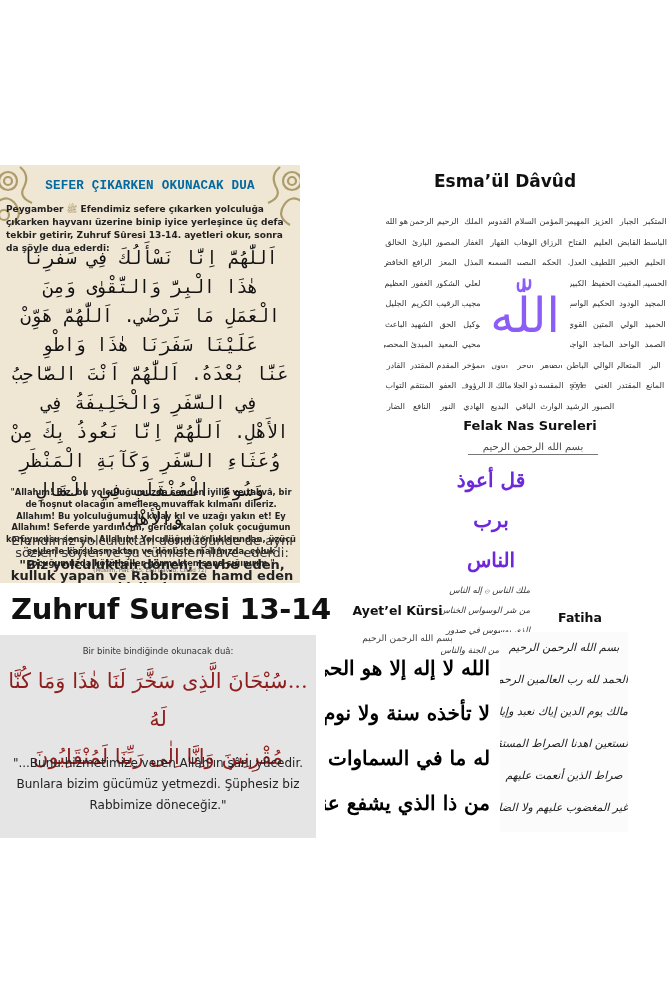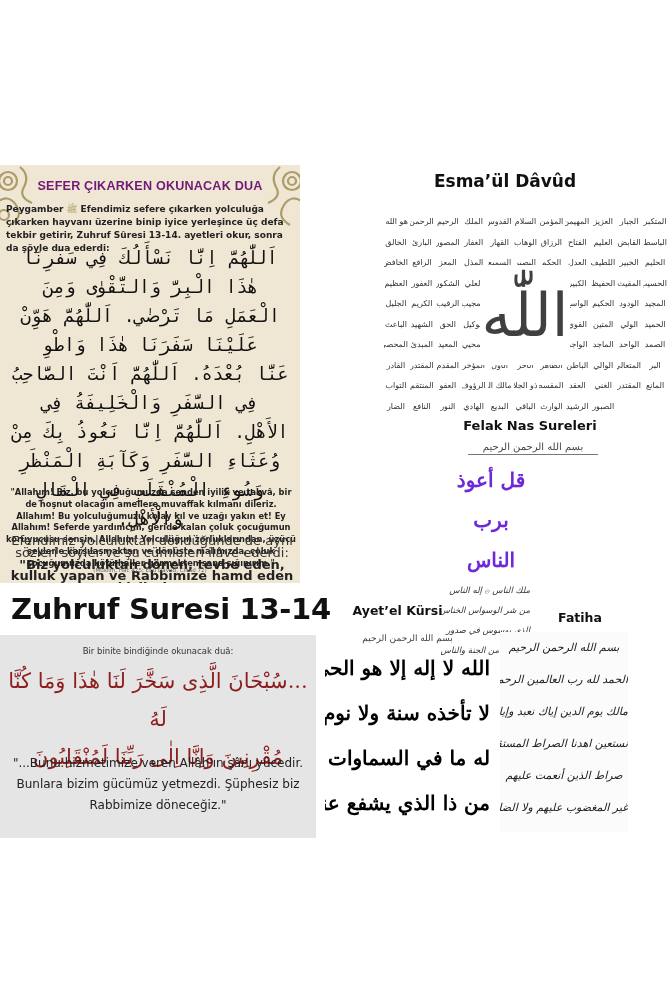--- a/index.html
+++ b/index.html
@@ -12,21 +12,21 @@
       background: #f0e6d4;
       overflow: hidden;
     }
     .ornament {
       position: absolute; width: 50px; height: 70px; opacity: .8;
     }
     .ornament.left { left: -6px; top: -2px; }
     .ornament.right { right: -6px; top: -2px; transform: scaleX(-1); }
     .sefer-title {
       position: absolute; top: 14px; left: 0; right: 0; text-align: center;
-      color: #701a75; font-family: Liberation Sans, sans-serif; font-size: 12.6px;
+      color: #0369a1; font-family: Liberation Mono, monospace; font-size: 12.6px;
       letter-spacing: .2px;
     }
     .sefer-intro {
       position: absolute; top: 38px; left: 6px; right: 4px; text-align: left;
       font-size: 9px; line-height: 13px; font-weight: bold; color: #222;
     }
     .prophet-mark { color: #9a8a50; font-weight: normal; }
     .arabic-block {
       position: absolute; top: 80px; left: 4px; right: 4px;
       direction: rtl; text-align: center;
@@ -89,21 +89,21 @@
     .esma-cell {
       font-family: "DejaVu Serif", serif; font-size: 8px; line-height: 18px; color: #333;
       text-align: center; direction: rtl; white-space: nowrap; overflow: hidden;
       letter-spacing: -1px;
     }
     .esma-center {
       position: absolute; left: 480px; top: 265px; width: 90px; height: 100px;
       background: #fff; display: flex; align-items: center; justify-content: center;
     }
     .allah-glyph {
-      font-family: "DejaVu Serif", serif; font-size: 60px; color: #404040; direction: rtl;
+      font-family: "DejaVu Serif", serif; font-size: 48px; color: #8b5cf6; direction: rtl;
     }
 
     
     .felak-box { position: absolute; left: 448px; top: 440px; width: 170px; height: 165px; }
     .bismillah-small {
       position: absolute; top: 0; left: 20px; right: 20px; text-align: center;
       font-family: "DejaVu Serif", serif; font-size: 10px; color: #444; direction: rtl;
       border-bottom: 1px solid #777; line-height: 14px;
     }
     .sura-col {
@@ -284,21 +284,21 @@
     <div class="esma-cell">الوالي</div>
     <div class="esma-cell">المتعالي</div>
     <div class="esma-cell">البر</div>
     <div class="esma-cell">التواب</div>
     <div class="esma-cell">المنتقم</div>
     <div class="esma-cell">العفو</div>
     <div class="esma-cell">الرؤوف</div>
     <div class="esma-cell">مالك الملك</div>
     <div class="esma-cell">ذو الجلال والإكرام</div>
     <div class="esma-cell">المقسط</div>
-    <div class="esma-cell">العقد</div>
+    <div class="esma-cell">şöyle</div>
     <div class="esma-cell">الغني</div>
     <div class="esma-cell">المقتدر</div>
     <div class="esma-cell">المانع</div>
     <div class="esma-cell">الضار</div>
     <div class="esma-cell">النافع</div>
     <div class="esma-cell">النور</div>
     <div class="esma-cell">الهادي</div>
     <div class="esma-cell">البديع</div>
     <div class="esma-cell">الباقي</div>
     <div class="esma-cell">الوارث</div>

